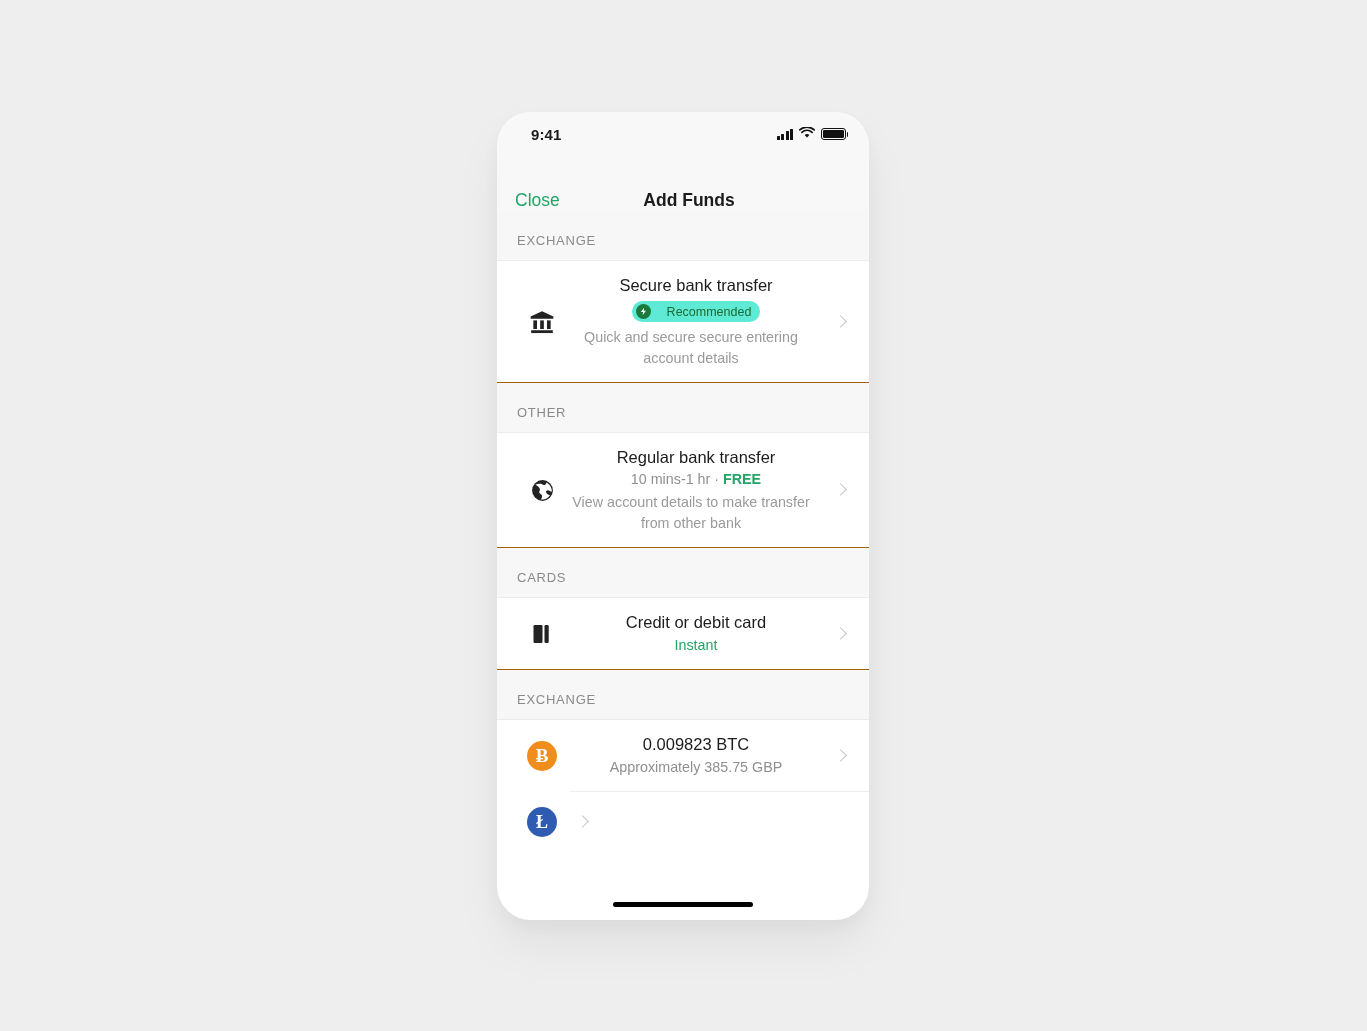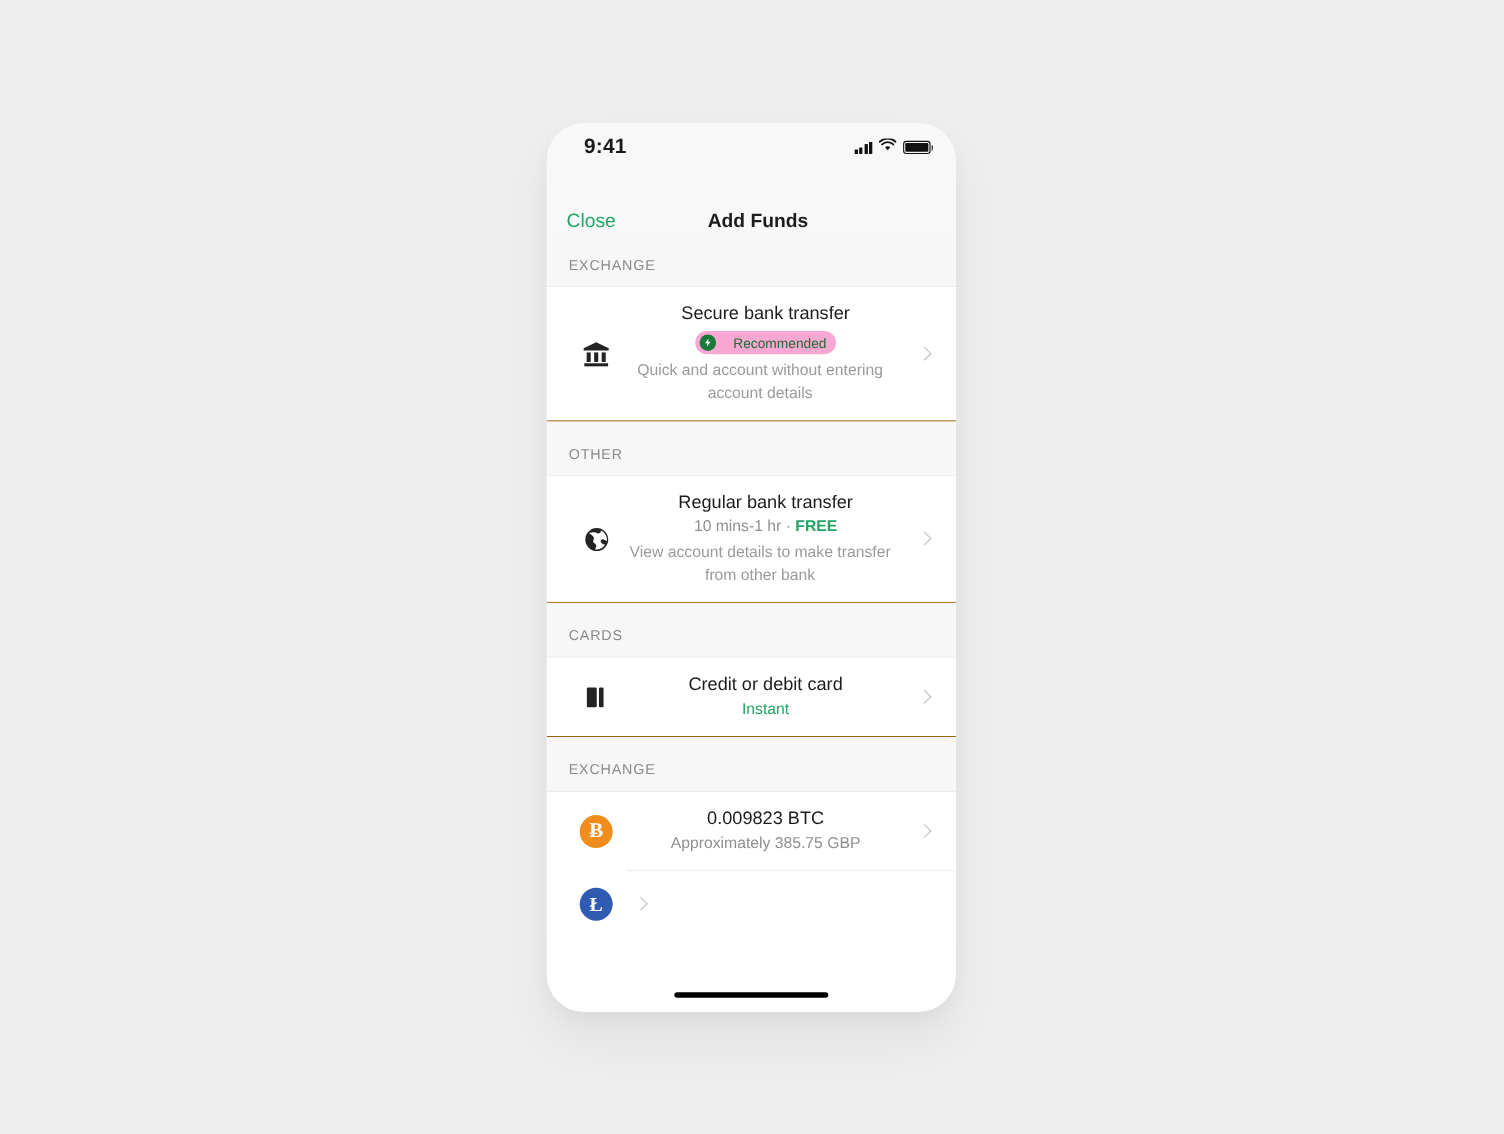--- a/index.html
+++ b/index.html
@@ -33,21 +33,21 @@
   .statusbar {
     height: 44px;
     background: #f8f8f8;
     display: flex;
     align-items: center;
     justify-content: space-between;
     padding: 0 23px 0 34px;
     box-sizing: border-box;
   }
   .status-time {
-    font-size: 19px;
+    font-size: 15px;
     font-weight: bold;
     color: #1a1a1a;
     letter-spacing: 0.1px;
   }
   .status-icons {
     display: flex;
     align-items: center;
     gap: 6px;
   }
   .sig-bars {
@@ -214,21 +214,21 @@
     top: 0;
     height: 1px;
     background: #ededed;
   }
 
   
   .badge {
     display: inline-flex;
     align-items: center;
     gap: 16px;
-    background: #f9a8d4;
+    background: #5eead4;
     border-radius: 11px;
     padding: 3px 9px 3px 4px;
     margin-top: 5px;
   }
   .badge-label {
     font-size: 12.5px;
     color: #1c6b33;
   }
   .bolt-circle {
     width: 15px;
@@ -338,21 +338,21 @@
       <div class="row-body">
         <div class="row-title">Secure bank transfer</div>
         <div class="badge">
           <span class="bolt-circle">
             <svg width="9" height="9" viewBox="0 0 24 24" fill="#ffffff">
               <path d="M13.5 2 L5 13.5 L10.8 13.5 L9.5 22 L18.5 10 L12.6 10 Z"></path>
             </svg>
           </span>
           <span class="badge-label">Recommended</span>
         </div>
-        <div class="row-desc">Quick and account without entering account details</div>
+        <div class="row-desc">Quick and secure secure entering account details</div>
       </div>
       <div class="chevron"></div>
     </div>
 
     <div class="section-header">OTHER</div>
 
     <div class="row">
       <div class="row-icon">
         <svg width="25" height="25" viewBox="0 0 24 24">
           <circle cx="12" cy="12" r="10" fill="#232323"></circle>

